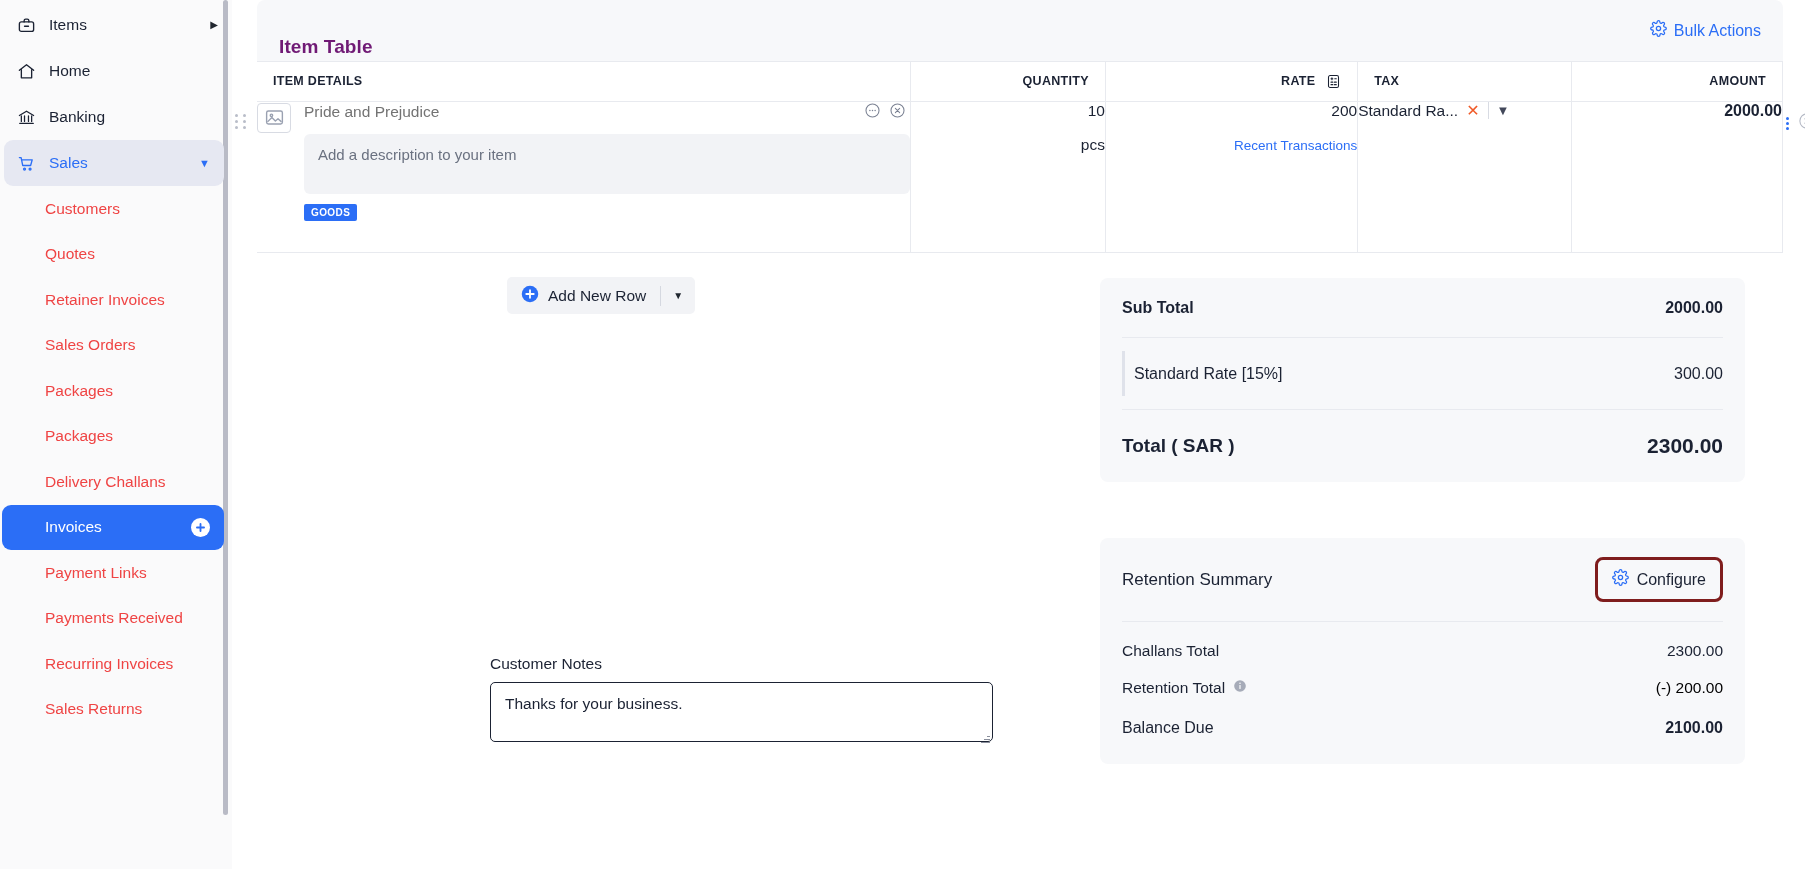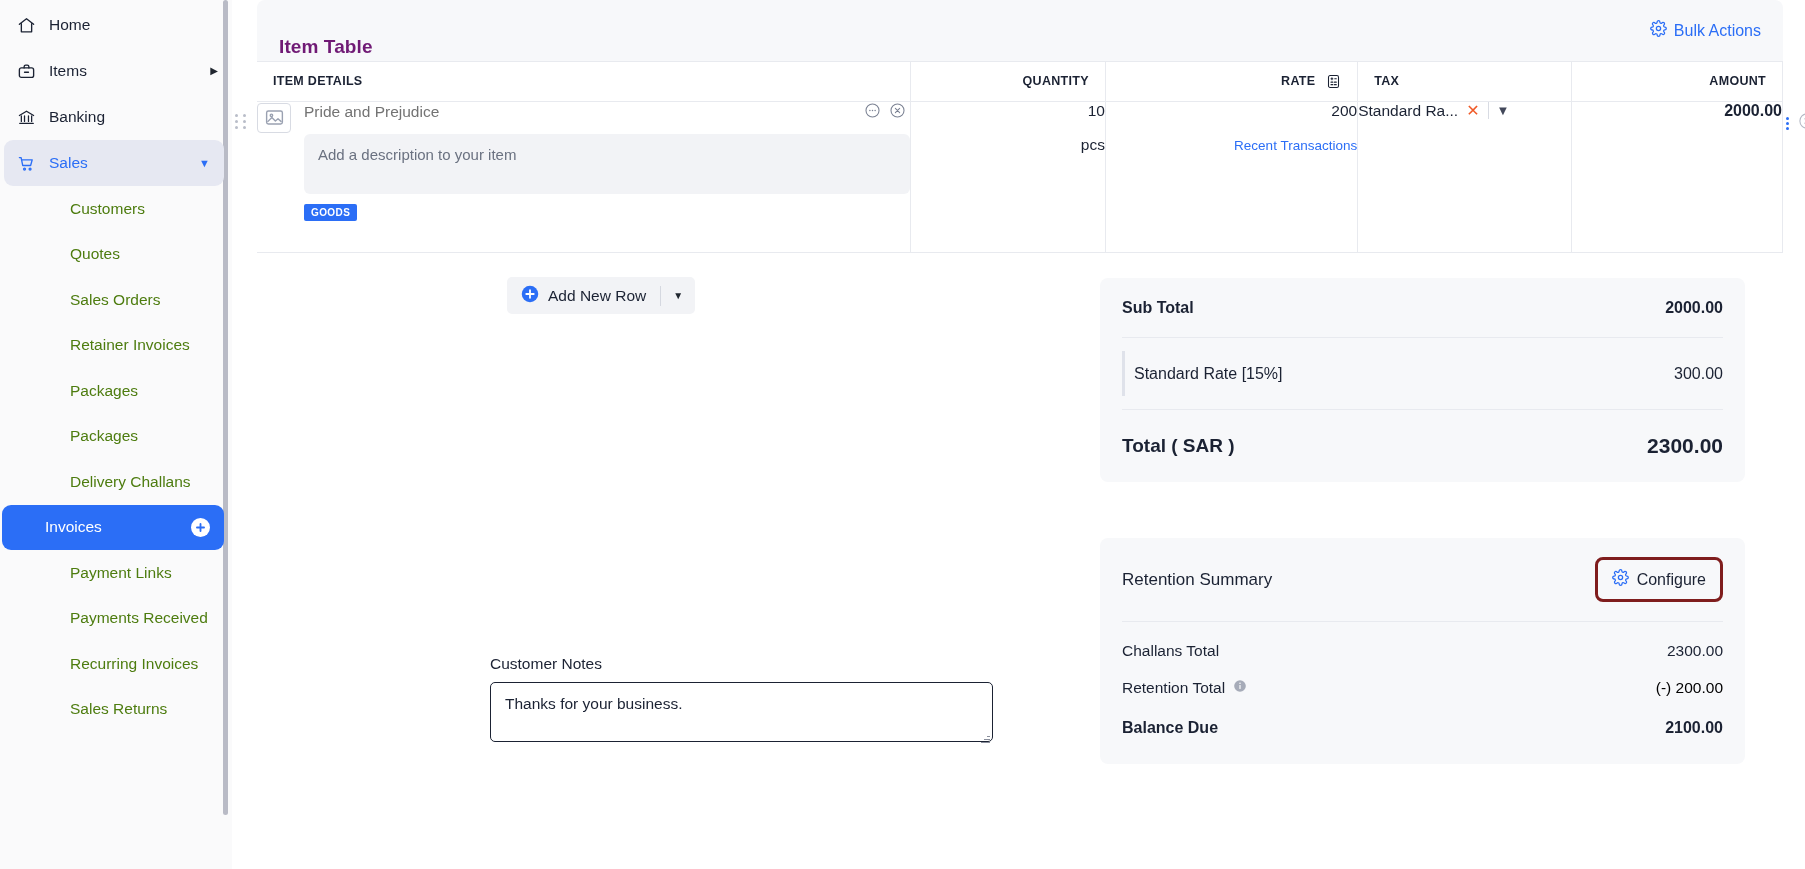--- a/index.html
+++ b/index.html
@@ -33,22 +33,22 @@
   .nav-item.active-group {
     background: #e6e8f2; border-radius: 9px; margin: 0 8px 0 4px;
     padding-left: 12px; color: #2a6ef5;
   }
   .nav-item.active-group .lbl { color: #2b6ef6; }
   .nav-item .caret-right { margin-left: auto; font-size: 10px; color: #20262f; line-height: 1; }
   .nav-item .caret-down { margin-left: auto; font-size: 11px; color: #2b6ef6; line-height: 1; }
 
   .sub-item {
     display: flex; align-items: center;
-    height: 45.5px; padding-left: 70px; padding-right: 14px;
-    font-size: 15.5px; color: #4d7c0f; cursor: pointer;
+    height: 45.5px; padding-left: 45px; padding-right: 14px;
+    font-size: 15.5px; color: #ef4444; cursor: pointer;
     position: relative;
   }
   .sub-item.selected {
     background: #2b6ef6; color: #ffffff;
     border-radius: 9px; margin: 0 8px 0 2px; padding-left: 43px;
   }
   .sub-item .plus-badge {
     margin-left: auto; width: 19px; height: 19px; border-radius: 50%;
     background: #ffffff; color: #2b6ef6; font-size: 15px; font-weight: 700;
     display: flex; align-items: center; justify-content: center; line-height: 1;
@@ -192,21 +192,21 @@
     background: #f7f8fa; cursor: pointer;
   }
   .configure-btn svg { width: 17px; height: 17px; }
   .configure-btn span { font-size: 16px; color: #1b2233; }
   .ret-row { display: flex; align-items: center; height: 37px; }
   .ret-row .l { font-size: 15.5px; color: #1b2233; display: flex; align-items: center; gap: 8px; }
   .ret-row .l svg { width: 14px; height: 14px; }
   .ret-row .v { margin-left: auto; font-size: 15.5px; color: #1b2233; }
   .ret-row.neg .v { color: #000000; }
   .ret-row.bal { height: 44px; }
-  .ret-row.bal .l { font-weight: 700; font-size: 16px; }
+  .ret-row.bal .l { font-weight: 400; font-size: 16px; }
   .ret-row.bal .v { font-weight: 700; font-size: 16px; }
 
   
   .notes-wrap { position: absolute; left: 258px; top: 655px; width: 503px; }
   .notes-label { font-size: 15.5px; color: #1b2233; margin-bottom: 9px; }
   .notes-box {
     width: 503px; height: 60px; border: 1px solid #1b2233; border-radius: 5px;
     padding: 12px 14px; font-size: 15.5px; color: #1b2233; background: #fff;
     font-family: "Liberation Sans", sans-serif; resize: none; outline: none;
   }
@@ -215,41 +215,41 @@
 </style>
 </head>
 <body>
 
 <div id="app">
 
   <nav class="sidebar">
     <div class="sidebar-scroll"></div>
 
     <div class="nav-top">
-
-      <div class="nav-item">
-        <span class="ico">
-          <svg viewBox="0 0 24 24" fill="none" stroke="#1b2233" stroke-width="1.7" stroke-linecap="round" stroke-linejoin="round">
-            <path d="M3 10.5 12 3.5l9 7"></path>
-              <path d="M5.5 9.8V20h13V9.8"></path>
-          </svg>
-        </span>
-        <span class="lbl">Home</span>
-      </div>
 
       <div class="nav-item">
         <span class="ico">
           <svg viewBox="0 0 24 24" fill="none" stroke="#1b2233" stroke-width="1.7" stroke-linecap="round" stroke-linejoin="round">
             <rect x="3" y="7.5" width="18" height="12" rx="2.5"></rect>
               <path d="M9 7.5V6a2 2 0 0 1 2-2h2a2 2 0 0 1 2 2v1.5"></path>
               <path d="M9.5 13h5"></path>
           </svg>
         </span>
         <span class="lbl">Items</span>
         <span class="caret-right">▶</span>
+      </div>
+
+      <div class="nav-item">
+        <span class="ico">
+          <svg viewBox="0 0 24 24" fill="none" stroke="#1b2233" stroke-width="1.7" stroke-linecap="round" stroke-linejoin="round">
+            <path d="M3 10.5 12 3.5l9 7"></path>
+              <path d="M5.5 9.8V20h13V9.8"></path>
+          </svg>
+        </span>
+        <span class="lbl">Home</span>
       </div>
 
       <div class="nav-item">
         <span class="ico">
           <svg viewBox="0 0 24 24" fill="none" stroke="#1b2233" stroke-width="1.6" stroke-linecap="round" stroke-linejoin="round">
             <path d="M3 9.5 12 4l9 5.5"></path>
               <path d="M5.5 10v7"></path>
               <path d="M9.5 10v7"></path>
               <path d="M14.5 10v7"></path>
               <path d="M18.5 10v7"></path>
@@ -272,24 +272,24 @@
       </div>
 
       <div>
         <div class="sub-item">
           <span>Customers</span>
         </div>
         <div class="sub-item">
           <span>Quotes</span>
         </div>
         <div class="sub-item">
+          <span>Retainer Invoices</span>
+        </div>
+        <div class="sub-item">
           <span>Sales Orders</span>
-        </div>
-        <div class="sub-item">
-          <span>Retainer Invoices</span>
         </div>
         <div class="sub-item">
           <span>Packages</span>
         </div>
         <div class="sub-item">
           <span>Packages</span>
         </div>
         <div class="sub-item">
           <span>Delivery Challans</span>
         </div>

